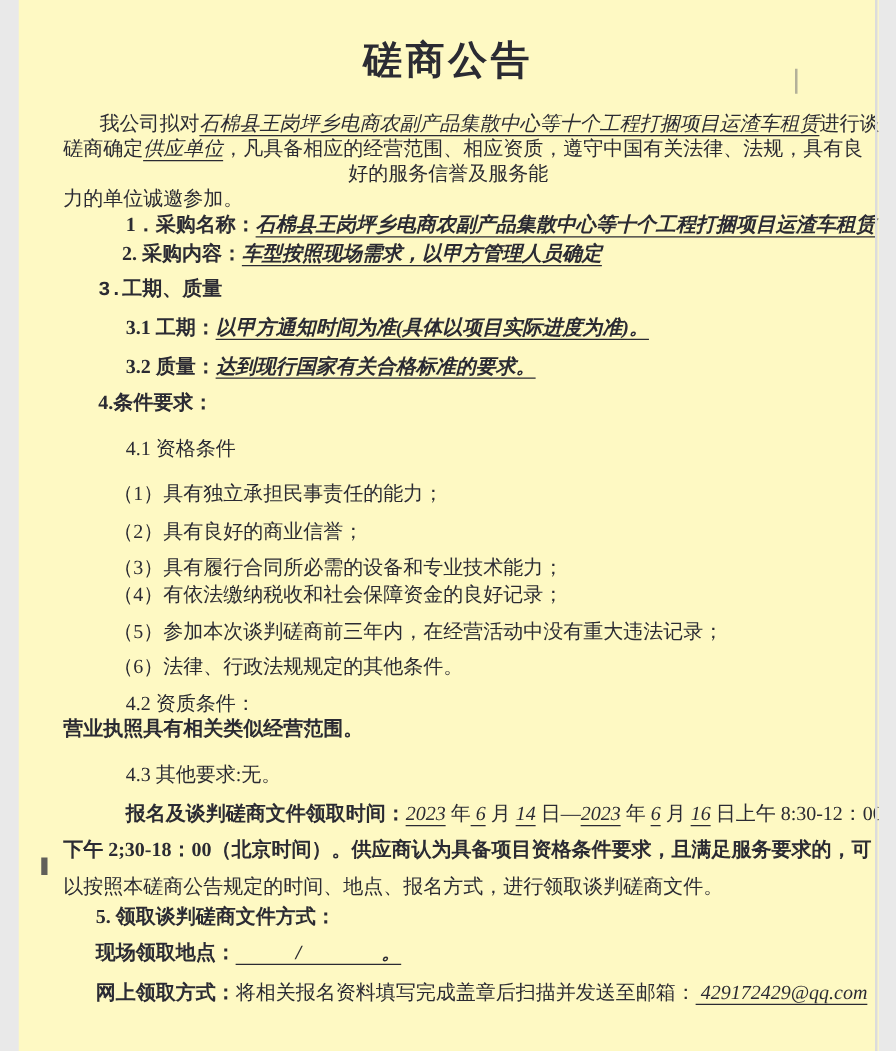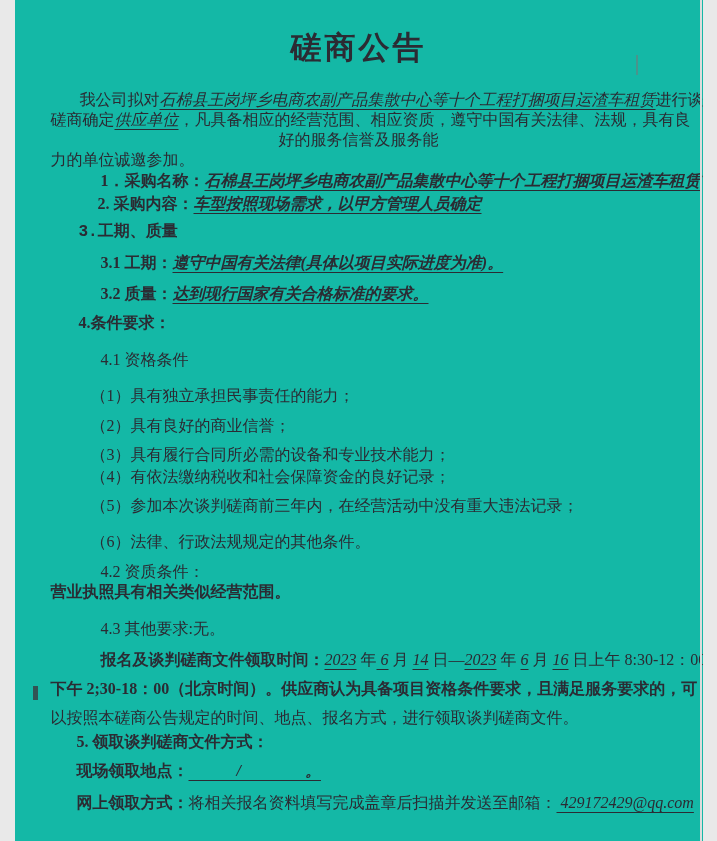--- a/index.html
+++ b/index.html
@@ -1,20 +1,20 @@
 <!DOCTYPE html>
 <html><head>
 <meta charset="utf-8">
 <style>
   html,body{margin:0;padding:0;background:#e9e9e9;}
   .page{
     position:relative;
     width:688px;height:841px;
     margin:0 auto;
-    background:#14b8a6;
+    background:#fef9c3;
     font-family:"Liberation Serif","DejaVu Serif",serif;
     color:#2b2b33;
     font-size:16px;
     overflow:hidden;
     box-sizing:border-box;
     padding:0 36px;
   }
   .edge-line{position:absolute;top:0;right:1px;width:2px;height:841px;background:#dcdcdc;}
   .artifact-tl{position:absolute;left:621px;top:55px;width:2px;height:20px;background:#777;opacity:.55;}
   .artifact-bl{position:absolute;left:18px;top:686px;width:5px;height:14px;background:#3a3a40;opacity:.8;}
@@ -36,21 +36,21 @@
   .item-num2{padding-left:47px;margin-top:3px;}
   .sec-head{padding-left:28px;font-weight:bold;}
   .sec3{margin-top:8px;font-family:Liberation Mono, monospace;}
   .sub{padding-left:50px;}
   .sub31{margin-top:11px;}
   .sub32{margin-top:11px;}
   .sec4{margin-top:9px;}
   .sub41{margin-top:17px;}
   .cond{padding-left:40px;}
   .c1{margin-top:16px;}
-  .c2{margin-top:10px;}.c3{margin-top:9px;}.c4{margin-top:2px;}.c5{margin-top:9px;}.c6{margin-top:16px;}
+  .c2{margin-top:10px;}.c3{margin-top:9px;}.c4{margin-top:2px;}.c5{margin-top:9px;}.c6{margin-top:8px;}
   .sub42{margin-top:10px;}
   .val42{padding-left:0;font-weight:bold;}
   .sub43{margin-top:17px;}
   .regl1{text-indent:50px;margin-top:11px;}
   .regl2{margin-top:9px;font-weight:bold;}
   .regl3{margin-top:9px;}
   .bot{padding-left:26px;}
   .b5{margin-top:4px;font-weight:bold;}
   .onsite{margin-top:9px;}
   .online{margin-top:12px;}
@@ -69,21 +69,21 @@
     <div class="line ln1"><span>我公司拟对</span><span class="u">石棉县王岗坪乡电商农副产品集散中心等十个工程打捆项目运渣车租赁</span><span>进行谈判</span></div>
     <div class="line"><span>磋商确定</span><span class="u">供应单位</span><span>，凡具备相应的经营范围、相应资质，遵守中国有关法律、法规，具有良</span></div>
     <div class="line ln3">好的服务信誉及服务能</div>
     <div class="line">力的单位诚邀参加。</div>
   </div>
 
   <div class="line item-num"><span class="b">1．采购名称：</span><span class="b u">石棉县王岗坪乡电商农副产品集散中心等十个工程打捆项目运渣车租赁</span></div>
   <div class="line item-num2"><span class="b">2.  采购内容：</span><span class="b u">车型按照现场需求，以甲方管理人员确定</span></div>
 
   <div class="line sec-head sec3">3.工期、质量</div>
-  <div class="line sub sub31"><span class="b">3.1 工期：</span><span class="b u">遵守中国有关法律(具体以项目实际进度为准)。</span></div>
+  <div class="line sub sub31"><span class="b">3.1 工期：</span><span class="b u">以甲方通知时间为准(具体以项目实际进度为准)。</span></div>
   <div class="line sub sub32"><span class="b">3.2 质量：</span><span class="b u">达到现行国家有关合格标准的要求。</span></div>
 
   <div class="line sec-head sec4">4.条件要求：</div>
   <div class="line sub sub41">4.1 资格条件</div>
 
   <div class="line cond c1">（1）具有独立承担民事责任的能力；</div>
   <div class="line cond c2">（2）具有良好的商业信誉；</div>
   <div class="line cond c3">（3）具有履行合同所必需的设备和专业技术能力；</div>
   <div class="line cond c4">（4）有依法缴纳税收和社会保障资金的良好记录；</div>
   <div class="line cond c5">（5）参加本次谈判磋商前三年内，在经营活动中没有重大违法记录；</div>

